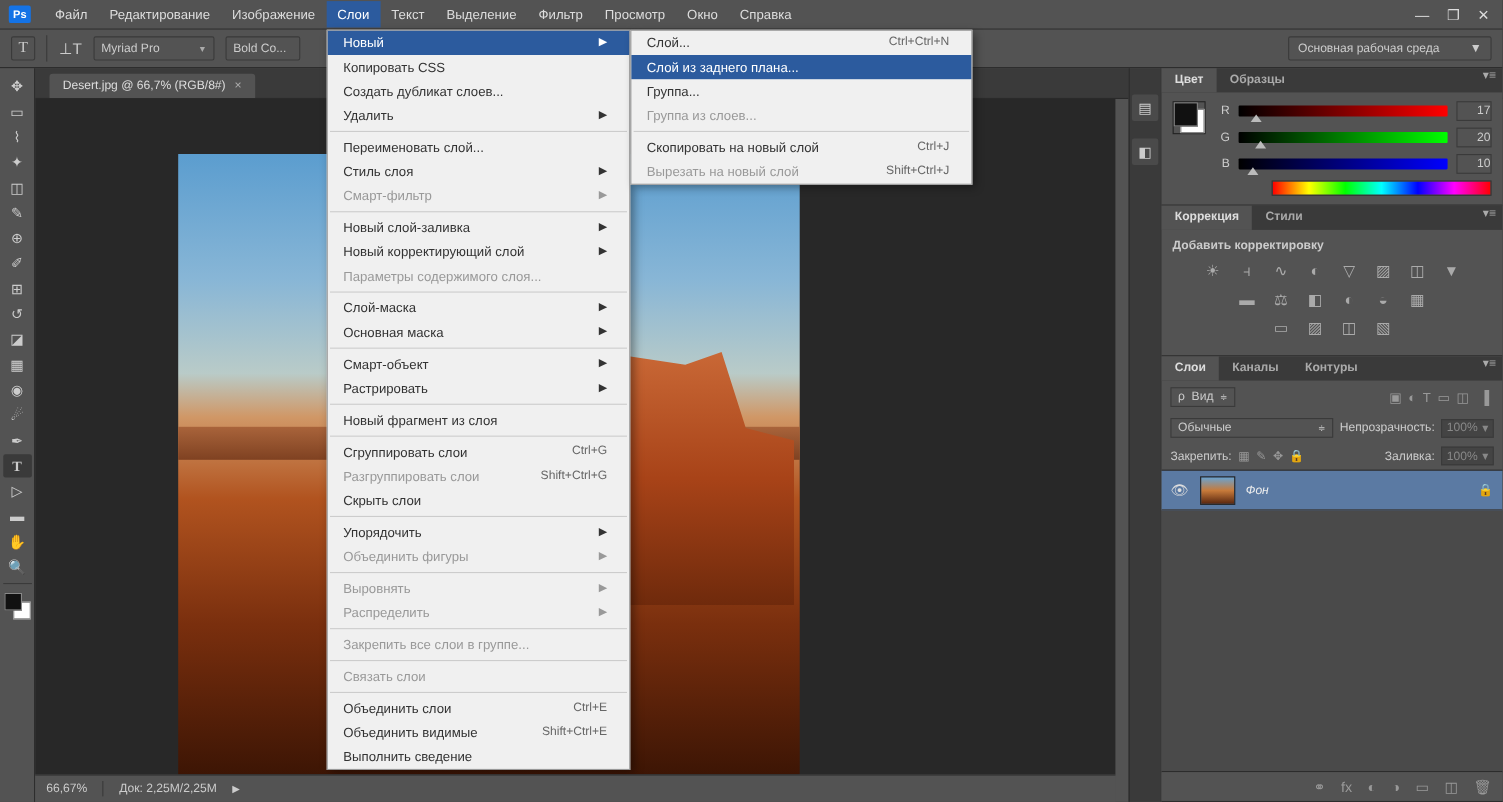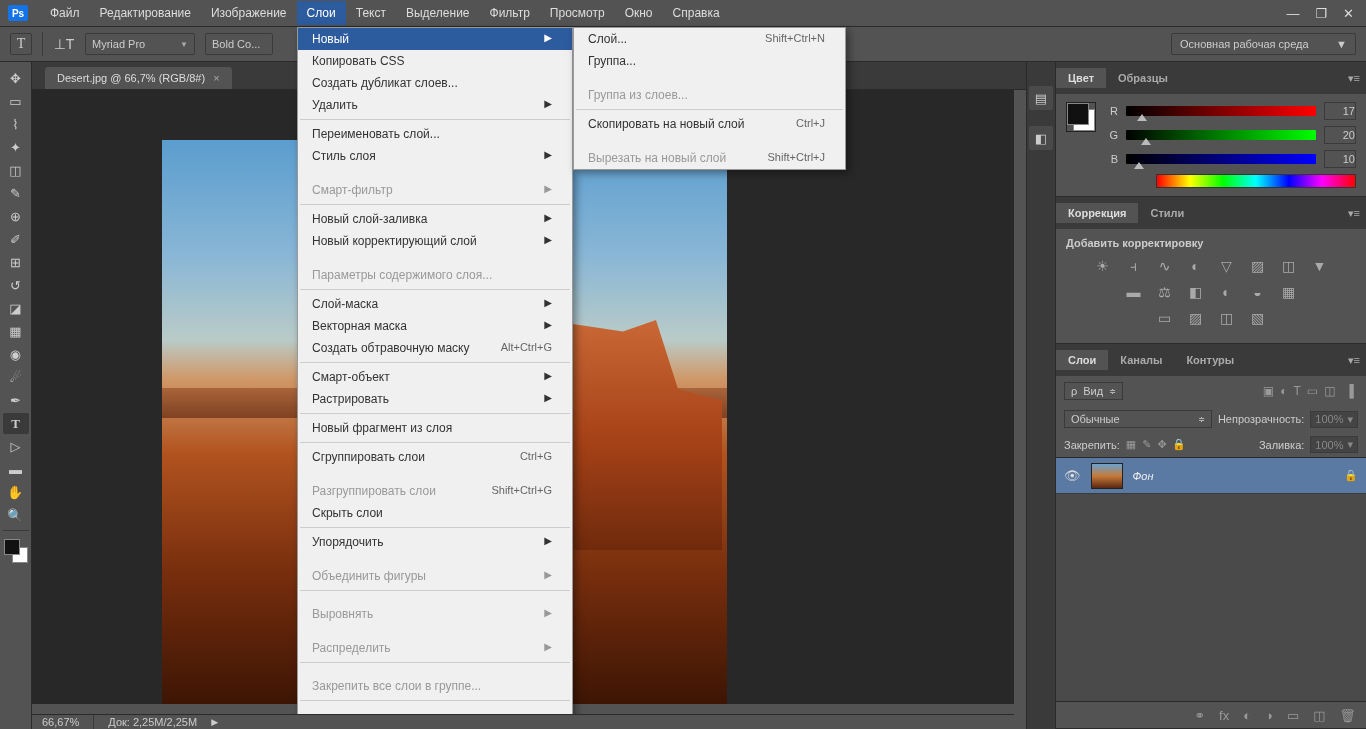--- a/index.html
+++ b/index.html
@@ -38,35 +38,35 @@
 
 
 .canvas-area { position:absolute; left:32px; top:90px; right:352px; bottom:25px; background:#282828; overflow:hidden; }
 .canvas { position:absolute; left:130px; top:50px; width:565px; height:570px; background:linear-gradient(180deg,#5b9dcf 0%,#88b6d6 20%,#b9cbc8 35%,#d09766 42%,#b1531f 55%,#7a2f0e 75%,#3a1404 100%); }
 .mesa { position:absolute; left:340px; top:180px; width:220px; height:230px; background:linear-gradient(180deg,#c96836 0%,#a84318 50%,#6f2a0c 100%); clip-path:polygon(20% 0,55% 5%,70% 0,80% 30%,100% 35%,100% 100%,0 100%,0 40%); }
 .horizon { position:absolute; left:0; top:248px; right:0; height:30px; background:linear-gradient(180deg,rgba(165,95,55,0.9),rgba(120,60,30,0.9)); }
 
 
 .dropdown { position:absolute; background:#f0f0f0; color:#333; border:1px solid #999; box-shadow:3px 3px 8px rgba(0,0,0,0.4); font-size:12px; }
 .dd-main { left:297px; top:27px; width:276px; }
-.dd-sub { left:573px; top:27px; width:273px; }
+.dd-sub { left:573px; top:27px; width:311px; }
 .dd-item { display:flex; align-items:flex-start; justify-content:space-between; padding:4px 20px 4px 14px; position:relative; }
 .dd-item.hi { background:#2c5b9e; color:#fff; }
-.dd-item.disabled { color:#999;margin-top:12px; }
+.dd-item.disabled { color:#999; }
 .dd-item .arrow { font-size:10px; }
 .dd-sep { height:1px; background:#ccc; margin:3px 2px; }
 .dd-shortcut { color:#666; font-size:11px; }
 
 
 .rightdock { position:absolute; right:0; top:62px; width:340px; bottom:0; background:#535353; display:flex; }
 .rightdock .collapsed { width:34px; background:#3a3a3a; border-left:1px solid #2a2a2a; display:flex; flex-direction:column; align-items:center; gap:16px; padding-top:24px; }
 .rightdock .collapsed .cicon { width:24px; height:24px; background:#4a4a4a; border-radius:2px; display:flex; align-items:center; justify-content:center; font-size:13px; }
 .panels { flex:1; display:flex; flex-direction:column; border-left:1px solid #2a2a2a;}
 .panel { background:#535353; border-bottom:1px solid #2a2a2a; }
-.panel-tabs { display:flex; height:32px; background:#3a3a3a; align-items:center; }
+.panel-tabs { display:flex; height:22px; background:#3a3a3a; }
 .panel-tab { padding:4px 12px; font-size:11px; color:#aaa; font-weight:bold;}
 .panel-tab.active { background:#535353; color:#ddd; }
 .panel-menu { margin-left:auto; padding:0 6px; font-size:11px; color:#aaa; }
 .panel-body { padding:8px 10px; }
 
 
 .color-row { display:flex; align-items:center; gap:8px; margin-bottom:6px; font-size:11px; }
 .color-row .lbl { width:12px; text-align:right; }
 .slider { flex:1; height:10px; position:relative; border-radius:1px;}
 .slider.r { background:linear-gradient(90deg,#000,#f00); }
@@ -95,21 +95,21 @@
 .ly-row2 .field, .ly-row3 .field { background:#444; border:1px solid #3a3a3a; padding:1px 4px; color:#888; display:flex; align-items:center; gap:4px;}
 .layer-list { flex:1; background:#4a4a4a; border-top:1px solid #2a2a2a; border-bottom:1px solid #2a2a2a;}
 .layer-item { display:flex; align-items:center; height:36px; background:#5b7aa3; border-bottom:1px solid #3a3a3a; padding:0 8px; gap:10px;}
 .layer-item .eye { font-size:13px; color:#ddd;}
 .layer-item .thumb { width:32px; height:26px; background:linear-gradient(180deg,#6aa3d0 0%,#c77a3a 50%,#5a2710 100%); border:1px solid #222;}
 .layer-item .name { font-style:italic; color:#eee; font-size:11px;}
 .layer-item .lock { margin-left:auto; font-size:11px;}
 .layers-footer { height:26px; display:flex; align-items:center; justify-content:flex-end; gap:14px; padding:0 10px; color:#999; font-size:13px; background:#535353;}
 
 
-.statusbar { position:absolute; left:32px; right:352px; bottom:0; height:15px; background:#535353; border-top:1px solid #2a2a2a; display:flex; align-items:center; padding:0 10px; font-size:11px; gap:14px;}
+.statusbar { position:absolute; left:32px; right:352px; bottom:0; height:25px; background:#535353; border-top:1px solid #2a2a2a; display:flex; align-items:center; padding:0 10px; font-size:11px; gap:14px;}
 .statusbar .sep { width:1px; height:14px; background:#3a3a3a; }
 .statusbar .ar{font-size:9px;}
 </style>
 </head>
 <body>
 
 <div class="menubar">
   <div class="ps-logo">Ps</div>
   <div id="menu-items" style="display: flex; justify-content: flex-end;">
       <div class="menu-item">Файл</div>
@@ -228,26 +228,22 @@
     </div>
     <div class="dd-item disabled">
       <span>Параметры содержимого слоя...</span>
     </div>
     <div class="dd-sep"></div>
     <div class="dd-item">
       <span>Слой-маска</span>
       <span class="arrow">▶</span>
     </div>
     <div class="dd-item">
-      <span>Векторная маска</span>
-      <span class="arrow">▶</span>
-    </div>
-    <div class="dd-item">
-      <span>Создать обтравочную маску</span>
-      <span class="dd-shortcut">Alt+Ctrl+G</span>
+      <span>Основная маска</span>
+      <span class="arrow">▶</span>
     </div>
     <div class="dd-sep"></div>
     <div class="dd-item">
       <span>Смарт-объект</span>
       <span class="arrow">▶</span>
     </div>
     <div class="dd-item">
       <span>Растрировать</span>
       <span class="arrow">▶</span>
     </div>
@@ -303,21 +299,24 @@
       <span class="dd-shortcut">Shift+Ctrl+E</span>
     </div>
     <div class="dd-item">
       <span>Выполнить сведение</span>
     </div>
   </div>
 
 <div class="dropdown dd-sub" id="dd-sub">
     <div class="dd-item">
       <span>Слой...</span>
-      <span class="dd-shortcut">Shift+Ctrl+N</span>
+      <span class="dd-shortcut">Ctrl+Ctrl+N</span>
+    </div>
+    <div class="dd-item hi">
+      <span>Слой из заднего плана...</span>
     </div>
     <div class="dd-item">
       <span>Группа...</span>
     </div>
     <div class="dd-item disabled">
       <span>Группа из слоев...</span>
     </div>
     <div class="dd-sep"></div>
     <div class="dd-item">
       <span>Скопировать на новый слой</span>

